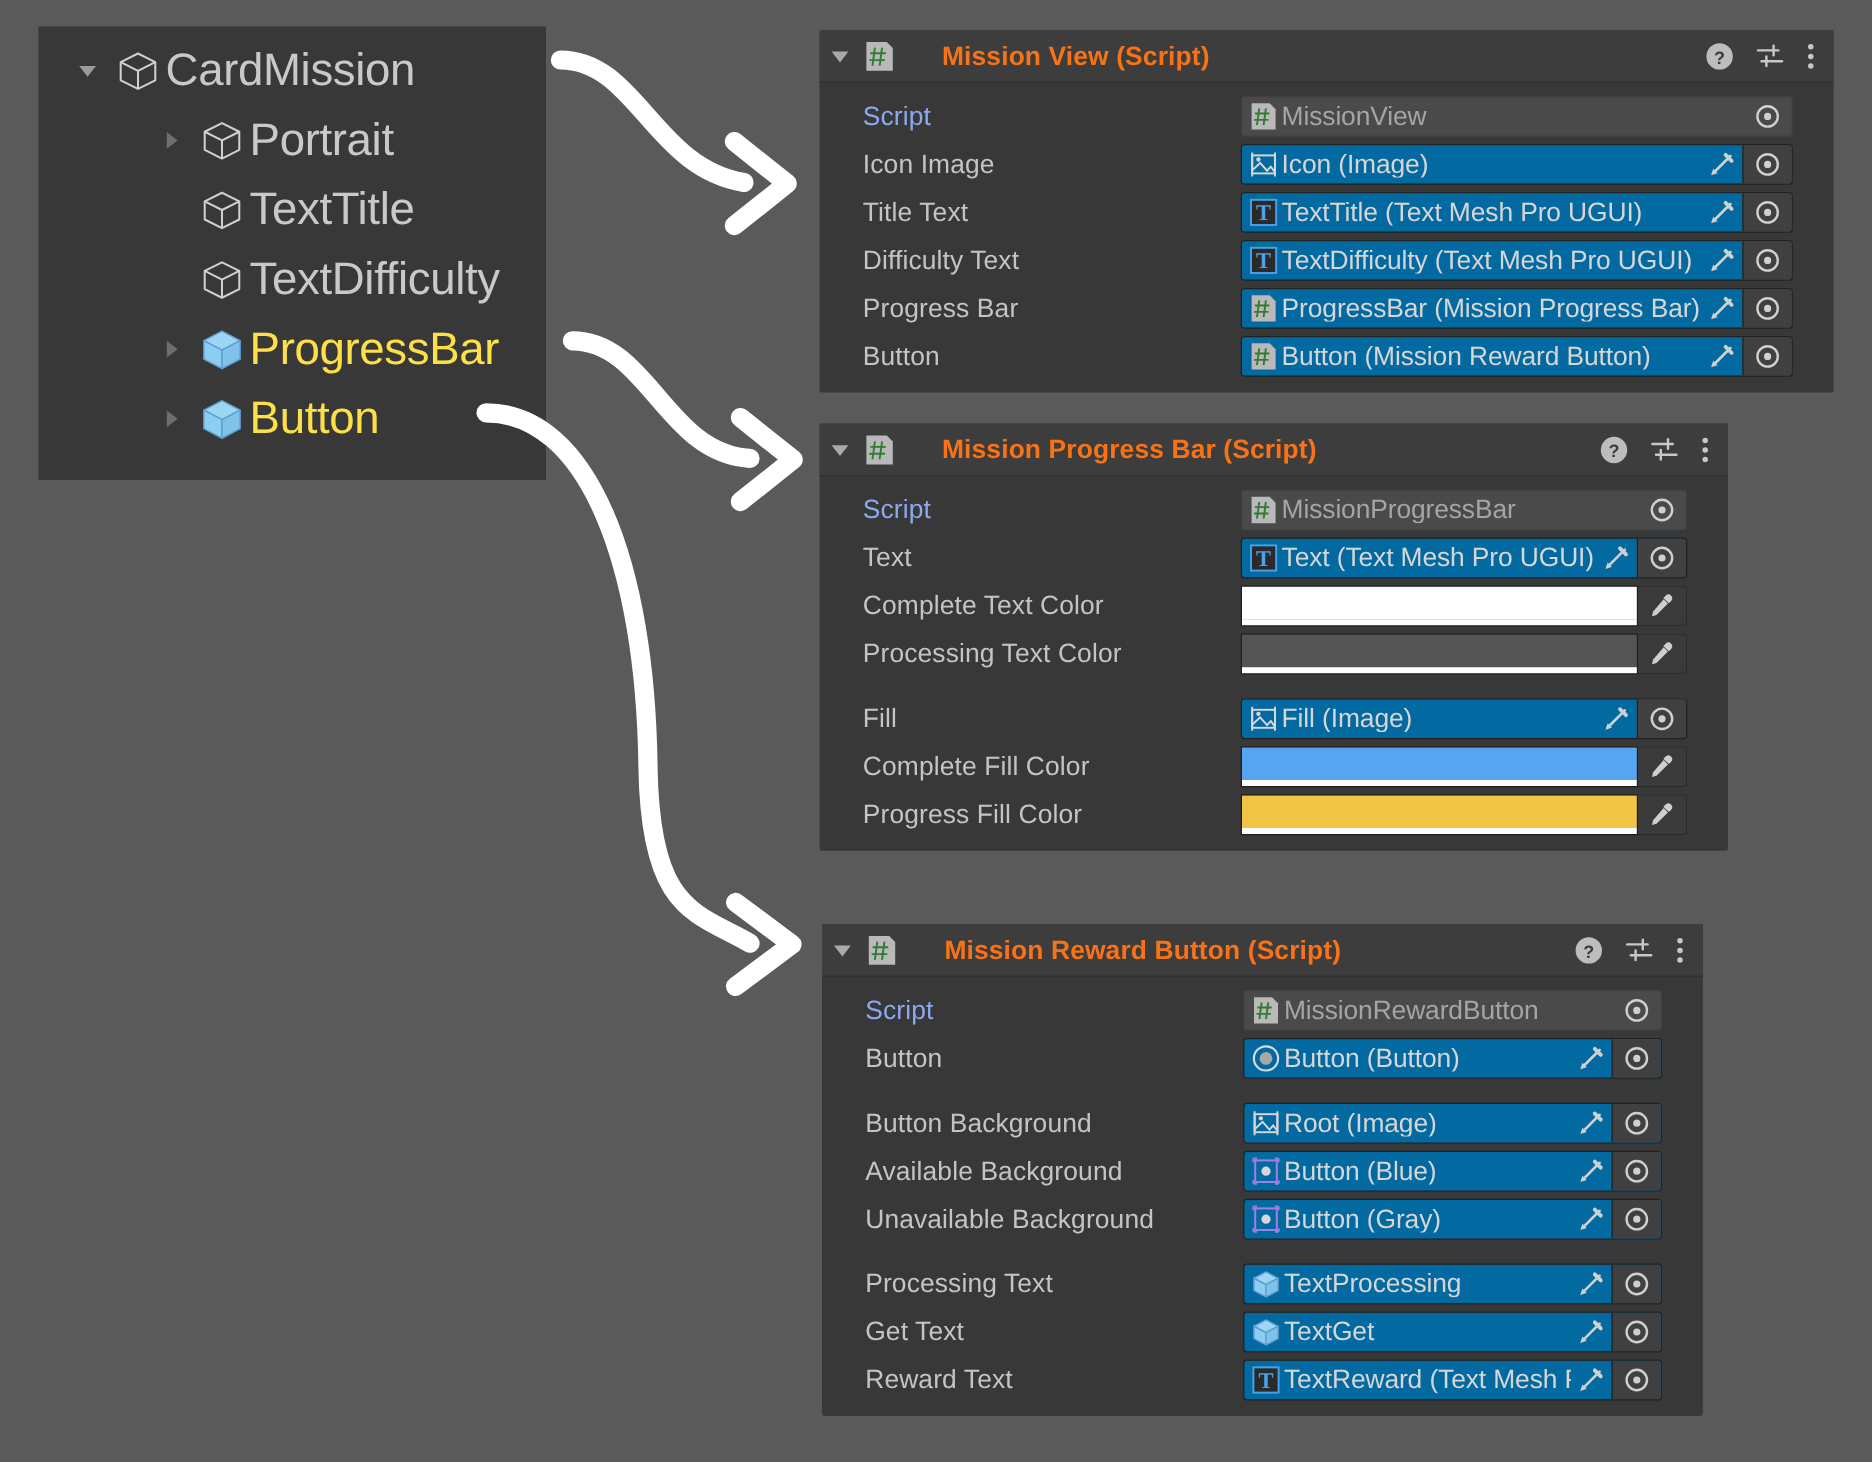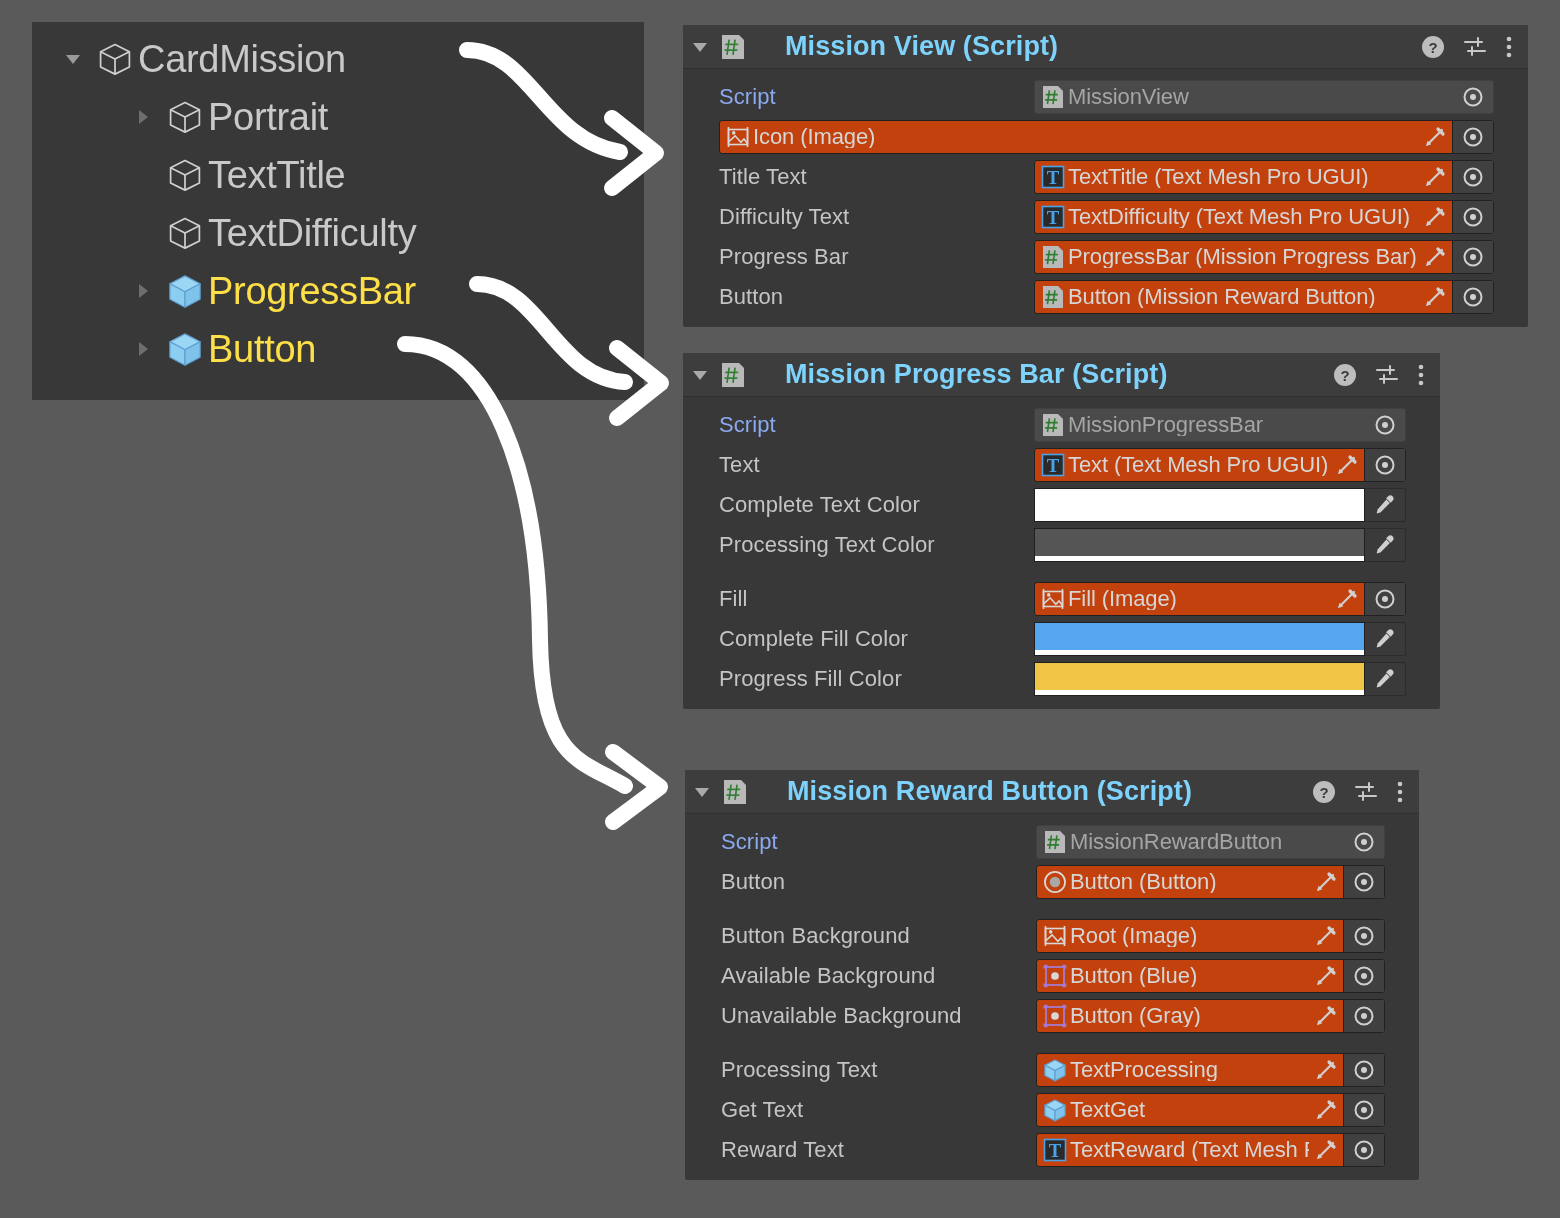--- a/index.html
+++ b/index.html
@@ -14,21 +14,21 @@
     overflow: hidden;
     font-family: "Liberation Sans", sans-serif;
     -webkit-font-smoothing: antialiased;
   }
 
   
   #hierarchy {
     position: absolute;
     left: 32px;
     top: 22px;
-    width: 612px;
+    width: 423px;
     height: 378px;
     background: #383838;
     box-sizing: border-box;
     padding: 8px 0 0 0;
   }
   .h-row {
     display: flex;
     align-items: center;
     height: 58px;
     padding-left: 22px;
@@ -85,23 +85,23 @@
     justify-content: center;
   }
   .comp-script-ico {
     width: 32px;
     flex: 0 0 32px;
     display: flex;
     align-items: center;
     justify-content: center;
   }
   .comp-title {
-    font-size: 27px;
+    font-size: 22px;
     font-weight: bold;
-    color: #7dd3fc;
+    color: #f97316;
     margin-left: 36px;
     letter-spacing: 0.1px;
   }
   .comp-header-icons {
     position: absolute;
     right: 14px;
     top: 0;
     height: 100%;
     display: flex;
     align-items: center;
@@ -125,21 +125,21 @@
     flex: 0 0 315px;
     white-space: nowrap;
     letter-spacing: 0.1px;
   }
   .row-label.script { color: #8ba9ee; }
 
   
   .objfield {
     flex: 1 1 auto;
     height: 34px;
-    background: #c2410c;
+    background: #0369a1;
     border: 1px solid #212121;
     border-radius: 3px;
     display: flex;
     align-items: center;
     overflow: hidden;
     position: relative;
     box-sizing: border-box;
   }
   .objfield.readonly { background: #4a4a4a; border-color: #404040; }
   .obj-ico {
@@ -382,20 +382,21 @@
           <span class="obj-text">MissionView</span>
           <span class="obj-pick">
             <svg width="24" height="24" viewBox="0 0 24 24">
               <circle cx="12" cy="12" r="8.5" fill="none" stroke="#cfcfcf" stroke-width="2"></circle>
               <circle cx="12" cy="12" r="3" fill="#cfcfcf"></circle>
             </svg>
           </span>
         </div>
       </div>
       <div class="row">
+        <span class="row-label">Icon Image</span>
         <div class="objfield">
           <span class="obj-ico">
             <svg width="24" height="24" viewBox="0 0 24 24">
               <g fill="none" stroke="#d8d8d8" stroke-width="1.6">
                 <rect x="2.5" y="4.5" width="19" height="15"></rect>
                 <path d="M2.5,17 L9.120000000000001,10.8 L14.879999999999999,17.28 L18,13.919999999999998 L21.5,18.5"></path>
                 <path d="M2.5,2 V22 M21.5,2 V22"></path>
               </g>
               <circle cx="7.68" cy="7.92" r="1.8" fill="#d8d8d8"></circle>
             </svg>

